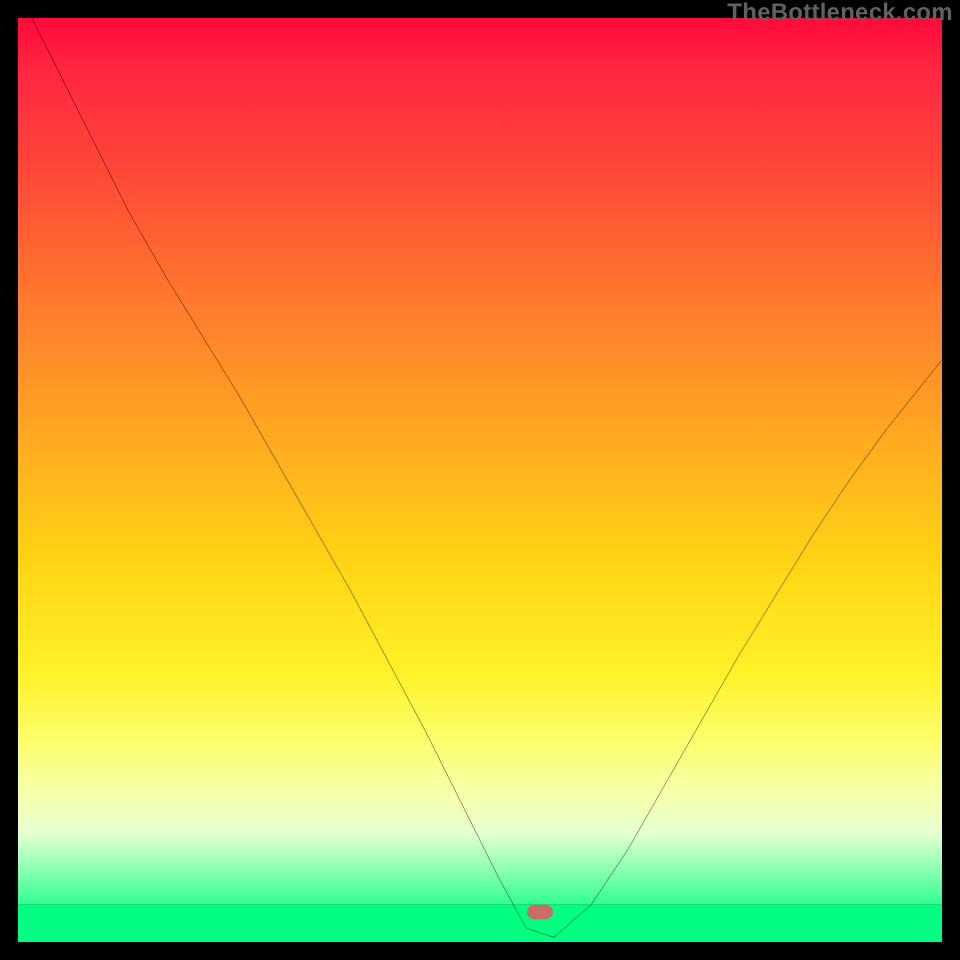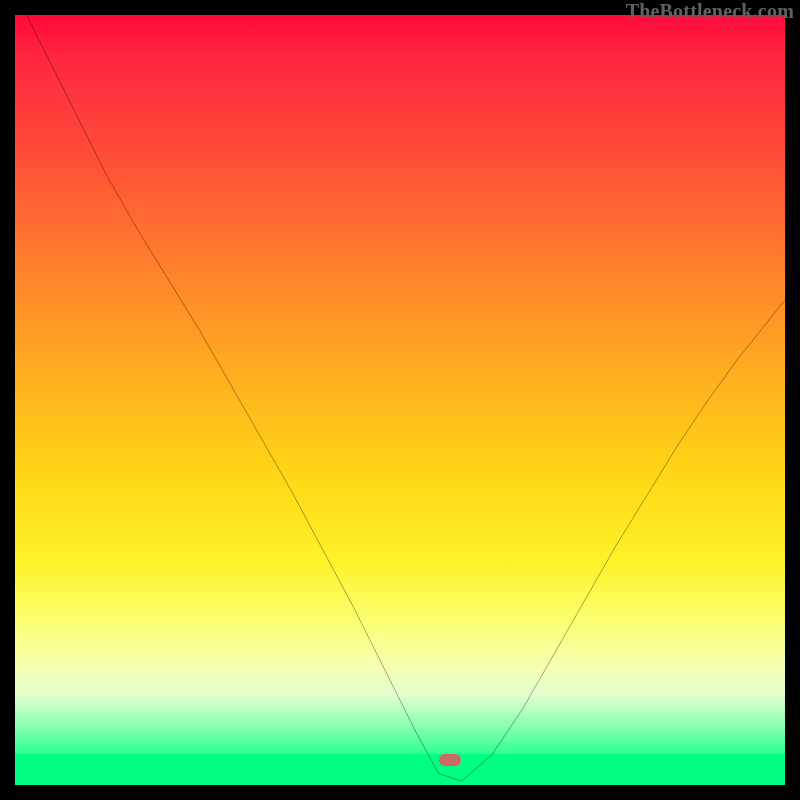--- a/index.html
+++ b/index.html
@@ -9,21 +9,20 @@
     height: 800px;
     background: #000;
     overflow: hidden;
     font-family: Arial, Helvetica, sans-serif;
   }
   .stage {
     position: relative;
     width: 800px;
     height: 800px;
     background: #000;
-    font-family: Liberation Serif, serif;
   }
   .plot {
     position: absolute;
     left: 15px;
     top: 15px;
     width: 770px;
     height: 770px;
     overflow: hidden;
   }
   .gradient {

